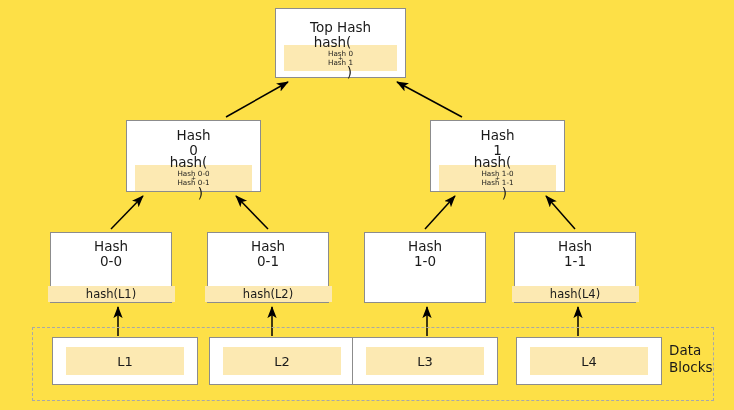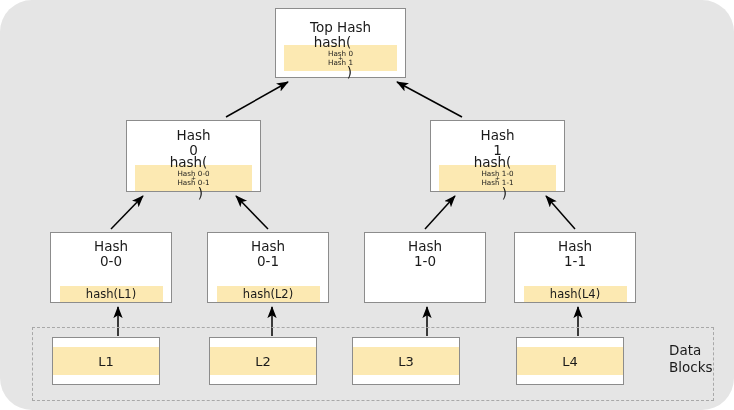--- a/index.html
+++ b/index.html
@@ -9,23 +9,22 @@
     background: #ffffff;
   }
   body {
     font-family: "DejaVu Sans", "Liberation Sans", sans-serif;
     color: #000000;
   }
   #canvas {
     position: relative;
     width: 734px;
     height: 410px;
-    background: #e5e5e5;
+    background: #fde047;
     overflow: hidden;
-    border-radius: 32px;
   }
   #edges {
     position: absolute;
     left: 0;
     top: 0;
     width: 734px;
     height: 410px;
     pointer-events: none;
   }
 
@@ -111,21 +110,21 @@
   #node-h1 { left: 430px; }
 
   
   .node-l2 {
     top: 232px;
     width: 122px;
     height: 71px;
     padding-top: 6px;
   }
   .node-l2 .hash-chip {
-    width: 103px;
+    width: 127px;
     height: 23px;
     margin-top: 17px;
   }
   #node-h00 { left: 50px; }
   #node-h01 { left: 207px; }
   #node-h10 { left: 364px; }
   #node-h11 { left: 514px; }
 
   
   #data-region {
@@ -134,21 +133,21 @@
     top: 327px;
     width: 682px;
     height: 74px;
     box-sizing: border-box;
     border: 1.6px dashed #a8a8a8;
     z-index: 1;
   }
   .block {
     position: absolute;
     top: 337px;
-    width: 108px;
+    width: 146px;
     height: 48px;
     box-sizing: border-box;
     background: #ffffff;
     border: 1px solid #8c8c8c;
     display: flex;
     align-items: center;
     justify-content: center;
     z-index: 2;
     text-align: center;
   }

